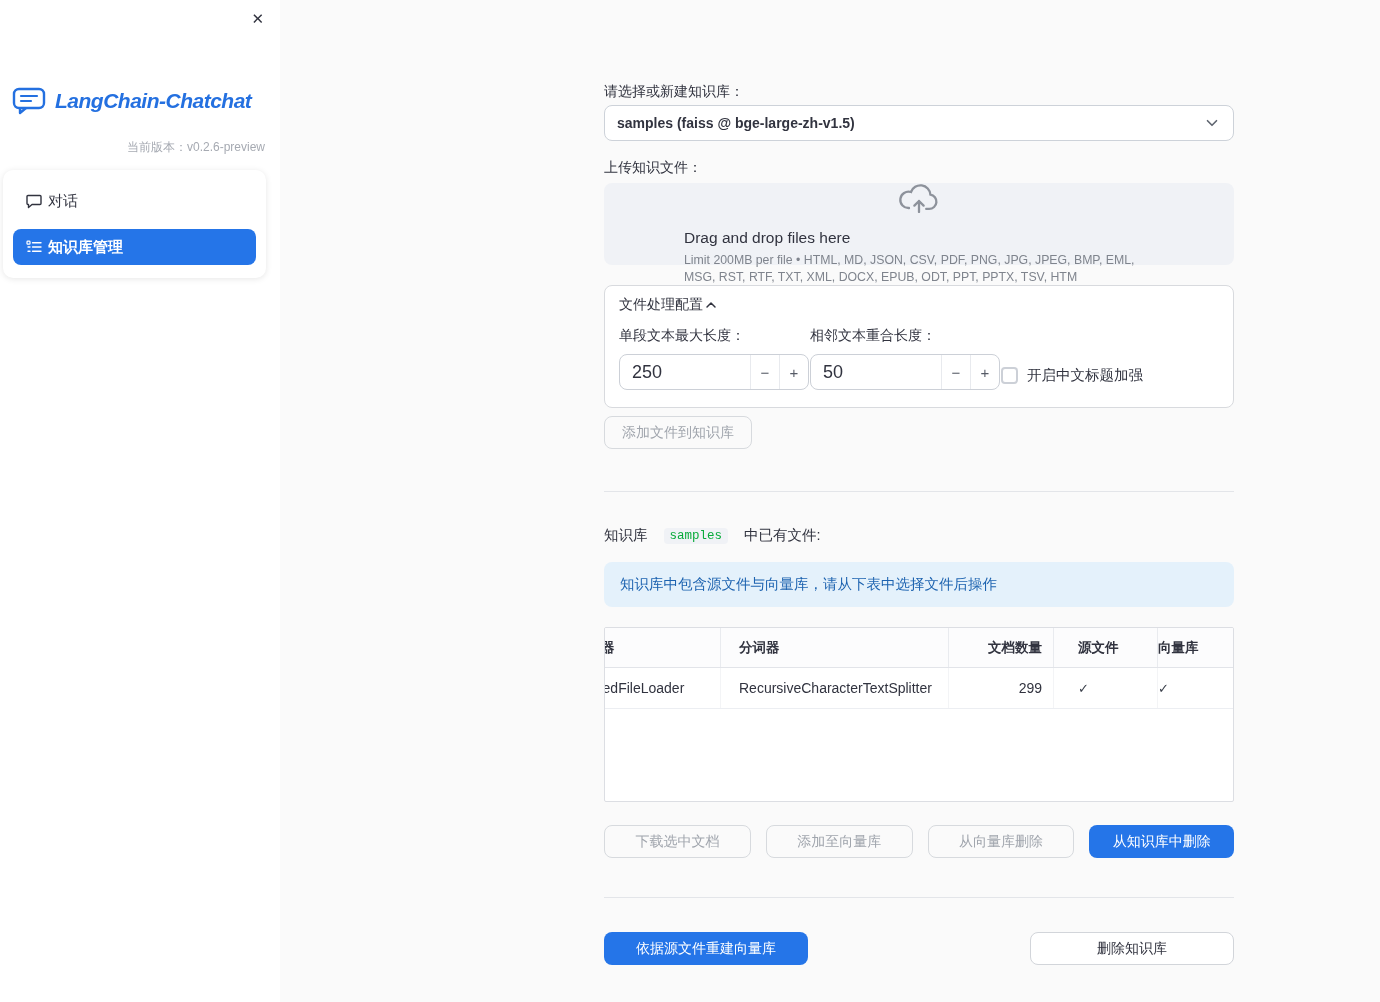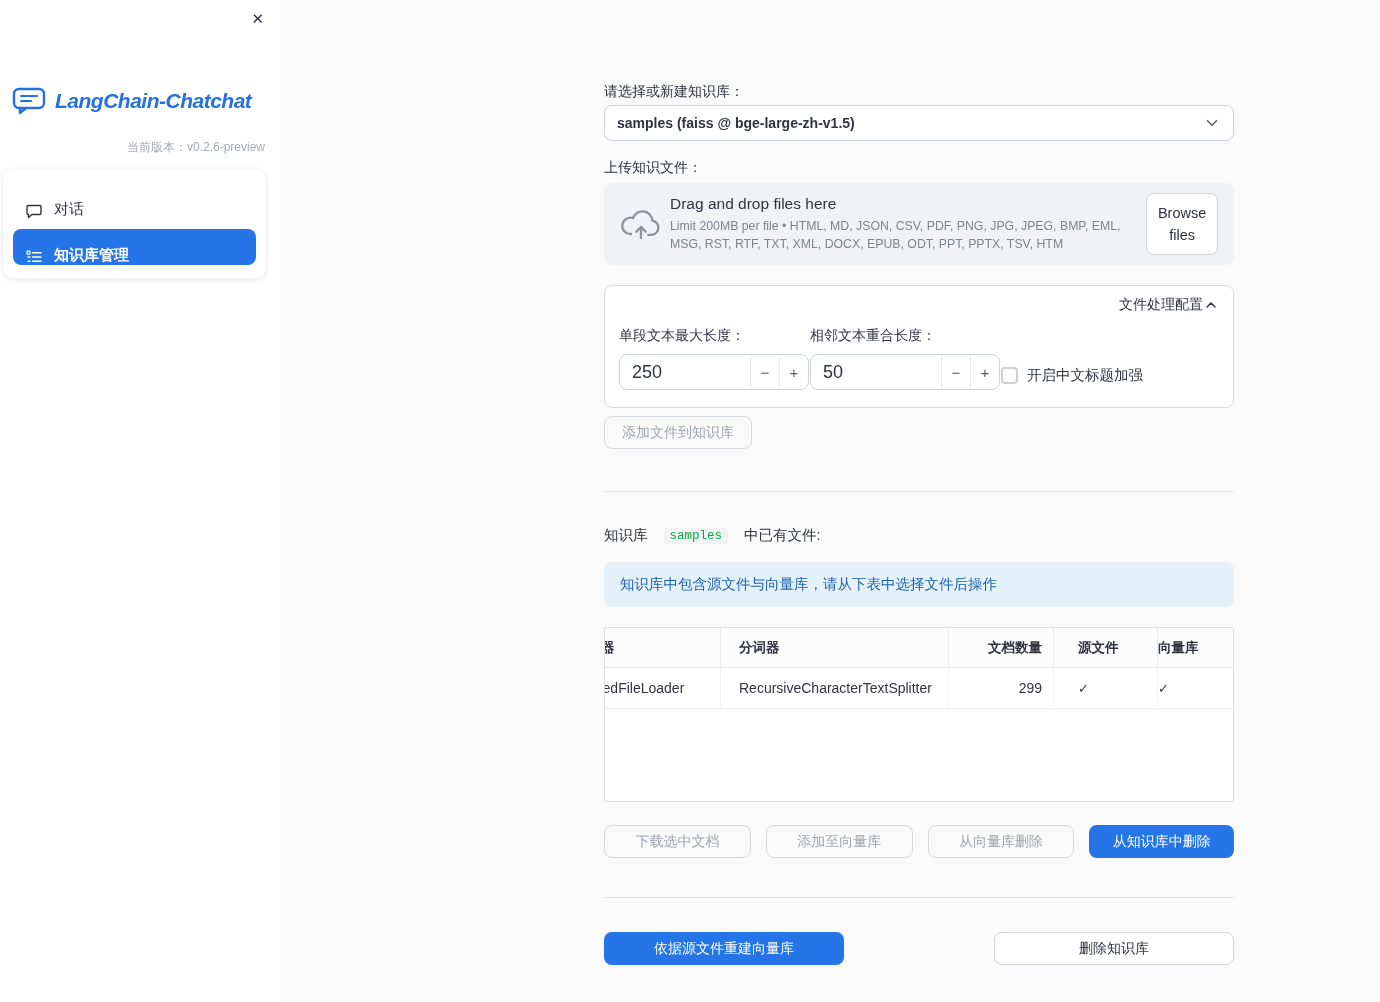--- a/index.html
+++ b/index.html
@@ -10,41 +10,41 @@
     font-family:"Liberation Sans","DejaVu Sans",sans-serif;
   }
 
   
   .sidebar { position:absolute; left:0; top:0; width:280px; height:100%; background:#ffffff; z-index:2; }
   .close-btn { position:absolute; top:7px; right:12px; background:none; border:none; font-size:15px; color:#31333f; cursor:pointer; padding:4px; line-height:1; }
   .logo { position:absolute; top:86px; left:12px; display:flex; align-items:center; gap:9px; }
   .logo-text { font-size:21px; font-weight:700; font-style:italic; color:#2470e0; letter-spacing:-0.5px; white-space:nowrap; }
   .version { position:absolute; top:139px; right:15px; font-size:12px; color:#a6aab2; }
   .menu-card { position:absolute; top:170px; left:3px; width:263px; background:#fff; border-radius:10px; box-shadow:0 1px 6px rgba(0,0,0,0.10); padding:13px 10px; }
-  .menu-item { display:flex; align-items:flex-end; gap:12px; height:36px; padding:0 13px; border-radius:8px; font-size:15px; color:#31333f; cursor:pointer; }
+  .menu-item { display:flex; align-items:center; gap:6px; height:36px; padding:0 13px; border-radius:8px; font-size:15px; color:#31333f; cursor:pointer; }
   .menu-item + .menu-item { margin-top:10px; }
   .menu-item.selected { background:#2575e8; color:#ffffff; font-weight:600; }
   .menu-item .mi-icon { display:flex; align-items:center; }
 
   
   .abs { position:absolute; }
   .field-label { font-size:14px; color:#31333f; }
 
   .selectbox { left:604px; top:105px; width:630px; height:36px; background:#fff; border:1px solid #cdd2d9; border-radius:8px; display:flex; align-items:center; padding:0 12px; cursor:pointer; }
   .selectbox .sel-value { font-size:14px;font-weight:bold; }
   .selectbox .chev { margin-left:auto; display:flex; align-items:center; }
 
-  .uploader { left:604px; top:183px; width:630px; height:82px; background:#f0f2f6; border-radius:8px; display:flex; align-items:center; padding:0 16px; gap:8px; }
+  .uploader { left:604px; top:183px; width:630px; height:82px; background:#f0f2f6; border-radius:8px; display:flex; align-items:center; padding:0 16px; gap:16px;flex-direction:column; }
   .up-texts { display:flex; flex-direction:column; }
   .up-title { font-size:15.5px; color:#31333f; margin-bottom:5px; }
   .up-hint { font-size:12.3px; color:#7f848d; line-height:1.4; max-width:470px; }
   .browse-btn { margin-left:auto; width:72px; padding:8px 10px; background:#fff; border:1px solid #d2d5da; border-radius:8px; font-size:14.5px; color:#31333f; text-align:center; line-height:1.55; cursor:pointer; font-family:inherit; }
 
   .expander { left:604px; top:285px; width:630px; background:#fff; border:1px solid #d8dade; border-radius:8px; }
-  .exp-header { height:38px; display:flex; align-items:center; justify-content:flex-end; padding:0 14px; cursor:pointer; }
+  .exp-header { height:38px; display:flex; align-items:center; justify-content:flex-start; padding:0 14px; cursor:pointer; }
   .exp-title { font-size:14px; }
   .exp-body { padding:3px 14px 17px; display:grid; grid-template-columns:190px 190px 1fr; column-gap:1px; }
   .flabel { font-size:14px; margin-bottom:9px; }
   .num-input { height:36px; border:1px solid #ccd0d7; border-radius:8px; background:#fff; display:flex; align-items:stretch; overflow:hidden; }
   .num-value { flex:1; display:flex; align-items:center; padding-left:12px; font-size:18px; outline:none; }
   .step-btn { width:29px; display:flex; align-items:center; justify-content:center; color:#565b66; font-size:15px; border:none; border-left:1px solid #e8eaee; background:none; cursor:pointer; font-family:inherit; }
   .chk-field { display:flex; align-items:center; gap:9px; padding-top:33px; }
   .checkbox { width:17px; height:17px; border:2px solid #ccd0d7; border-radius:4px; background:#fff; flex:none; cursor:pointer; }
   .chk-label { font-size:14.5px; }
 
@@ -75,21 +75,21 @@
   .c4 { width:104px; flex:none; padding-left:24px; }
   .c5 { flex:1; }
   .clip-head { margin-left:-58px; }
   .clip-cell { margin-left:-67px; }
   .checkmark { font-size:13px; color:#3a3f4a; }
 
   .row-actions { left:604px; top:825px; width:630px; display:flex; gap:15px; }
   .row-actions .btn { flex:1; }
 
   .bottom-row { left:604px; top:932px; width:630px; display:flex; justify-content:space-between; }
-  .bottom-row .btn { width:240px; }
+  .bottom-row .btn { width:204px; }
 </style>
 </head>
 <body>
 
 <aside class="sidebar">
   <button class="close-btn">✕</button>
 
   <div class="logo">
     <span style="display:flex;">
       <svg width="34" height="29" viewBox="0 0 34 29">

